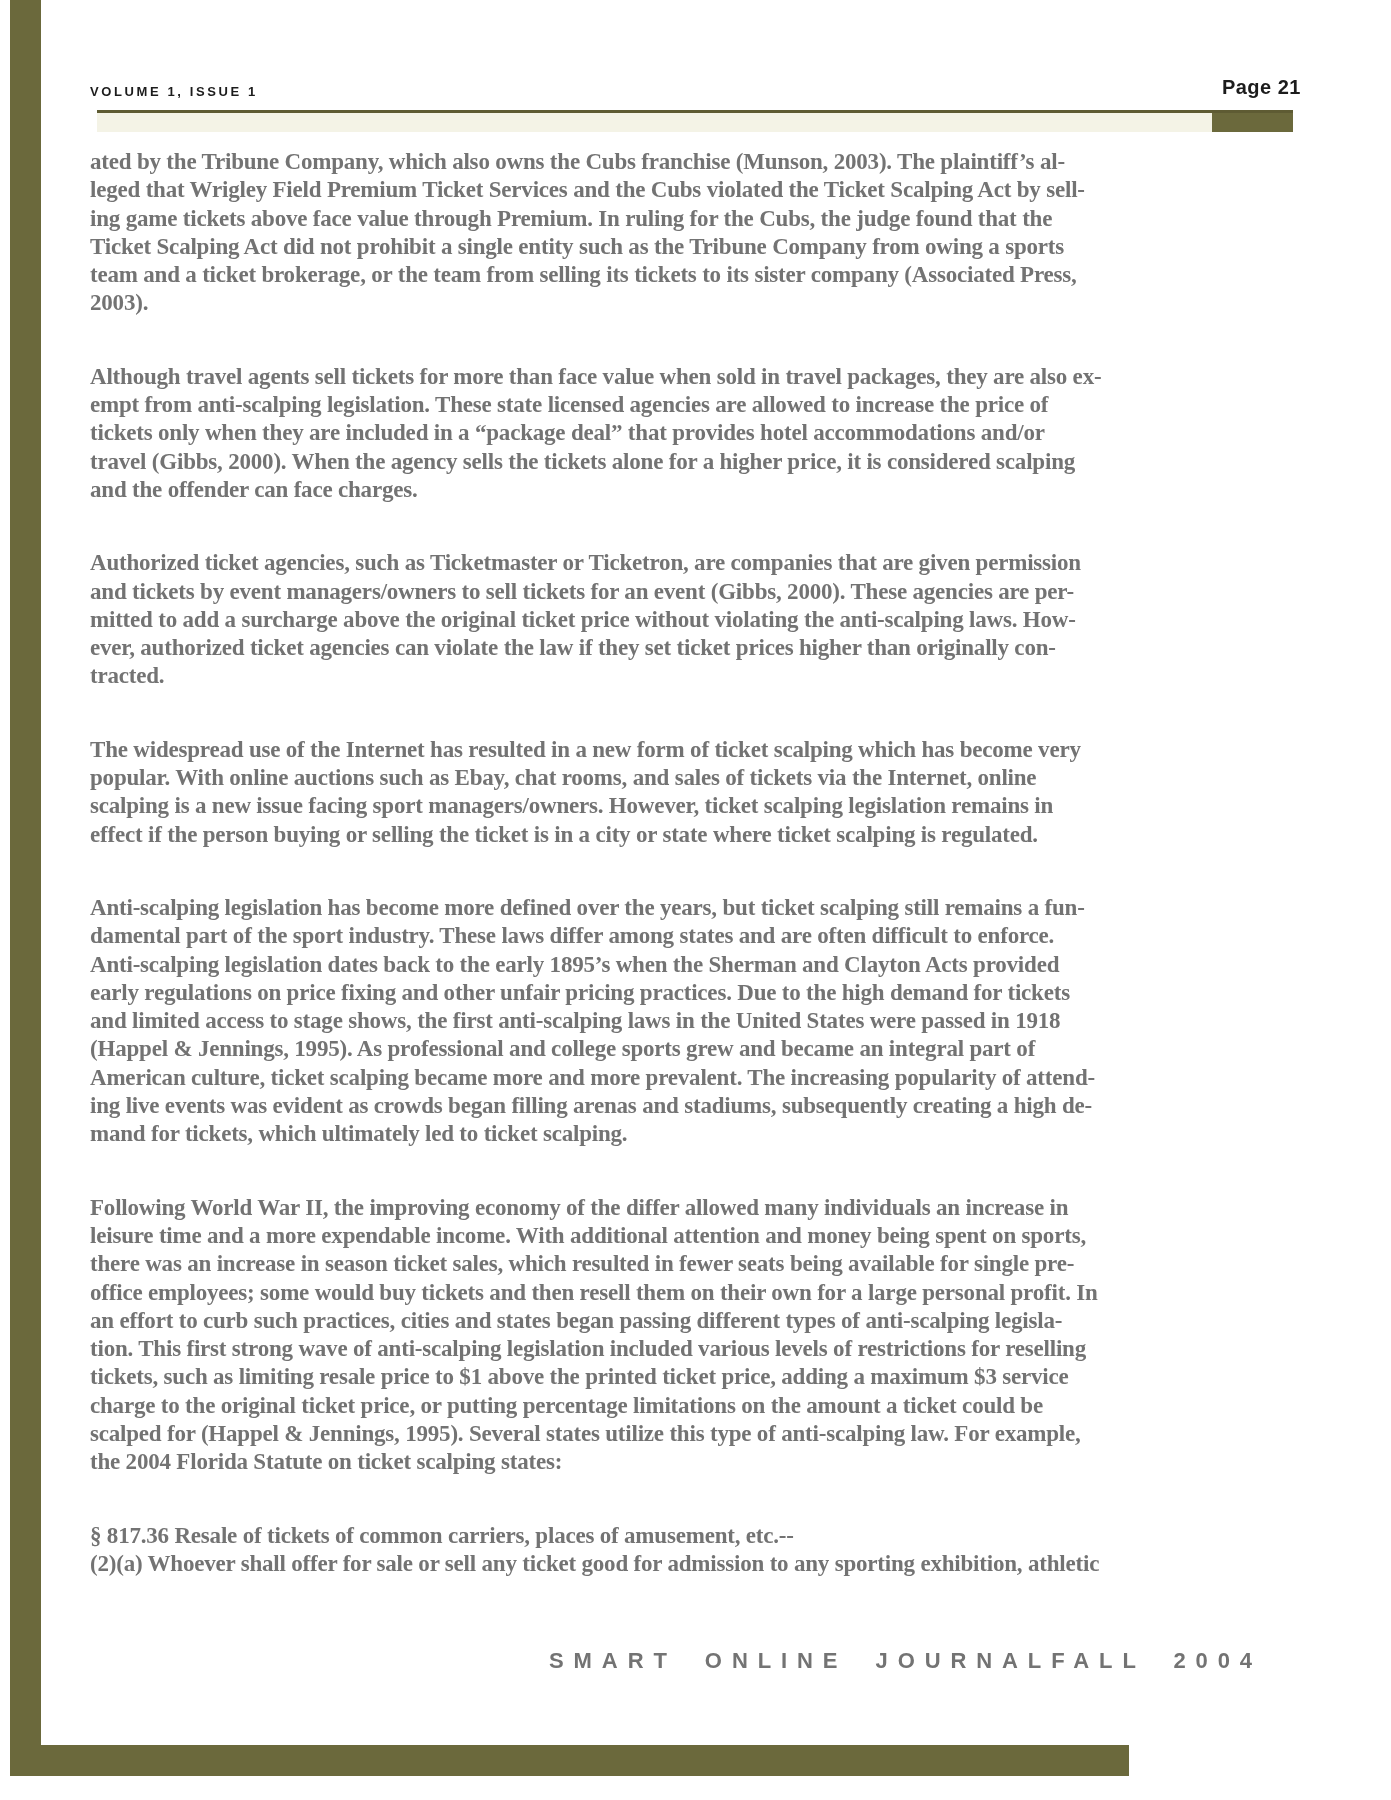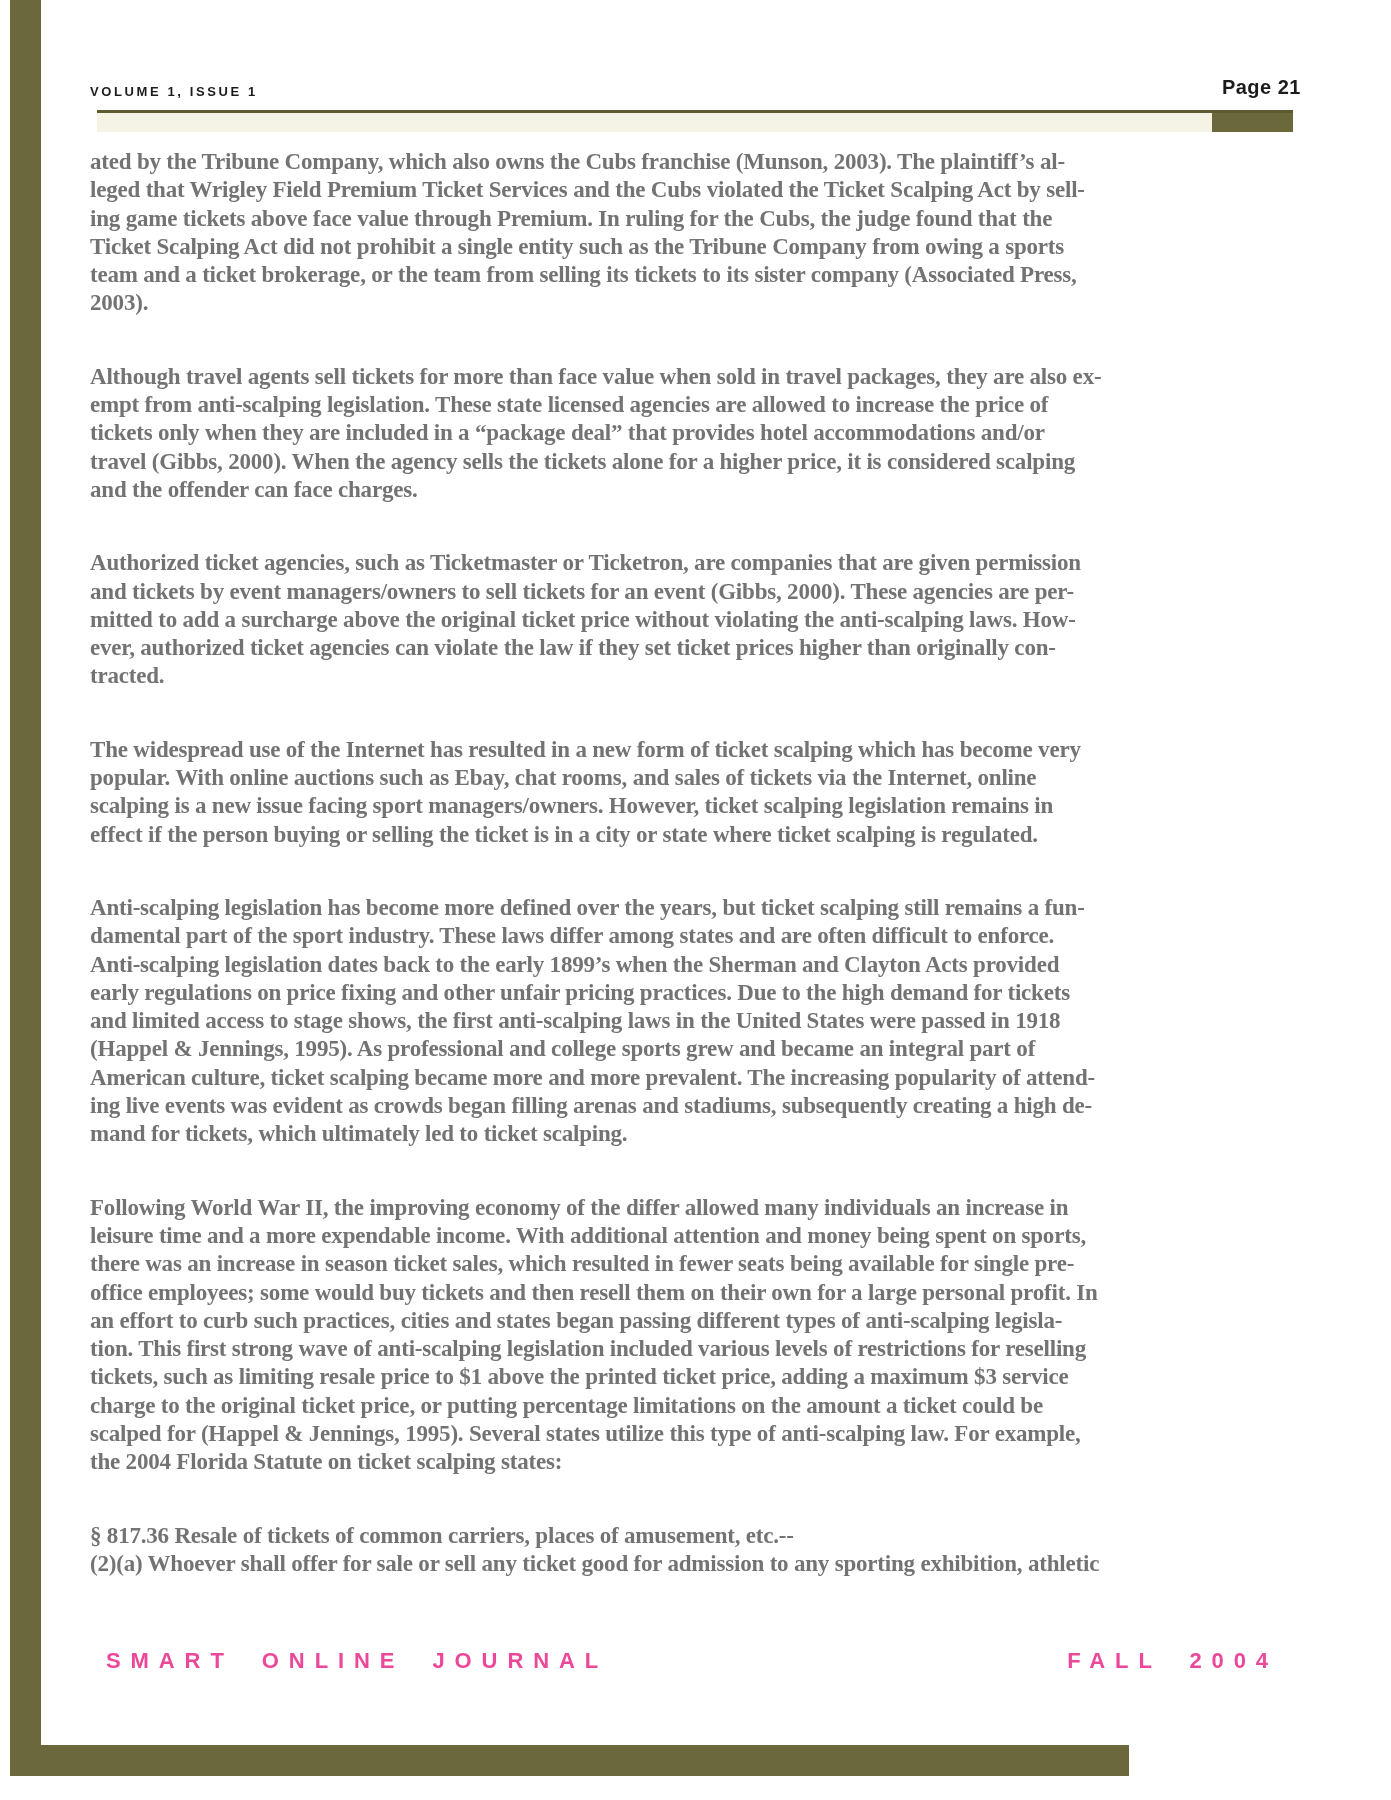--- a/index.html
+++ b/index.html
@@ -53,24 +53,24 @@
   }
   .paragraph { margin: 0 0 45px 0; }
   .text-line {
     font-size: 23px; font-weight: bold;
     line-height: 28.3px;
     letter-spacing: -0.2px;
     white-space: nowrap;
   }
   
   .footer {
-    position: absolute; left: 106px; top: 1648px; width: 1172px;
-    display: flex; justify-content: space-between; align-items: baseline;
+    position: absolute; left: 90px; top: 1648px; width: 1172px;
+    display: flex; justify-content: flex-end; align-items: baseline;
     font-family: "Liberation Sans", sans-serif;
-    color: #ec4899;
+    color: #737373;
   }
   .footer-journal, .footer-issue {
     font-size: 22px; font-weight: bold;
     letter-spacing: 0.45em; word-spacing: 0.55em;
   }
 </style>
 </head>
 <body>
 
 <div class="left-bar"></div>
@@ -109,21 +109,21 @@
     </div>
     <div class="paragraph">
       <div class="text-line">The widespread use of the Internet has resulted in a new form of ticket scalping which has become very</div>
       <div class="text-line">popular. With online auctions such as Ebay, chat rooms, and sales of tickets via the Internet, online</div>
       <div class="text-line">scalping is a new issue facing sport managers/owners. However, ticket scalping legislation remains in</div>
       <div class="text-line">effect if the person buying or selling the ticket is in a city or state where ticket scalping is regulated.</div>
     </div>
     <div class="paragraph">
       <div class="text-line">Anti-scalping legislation has become more defined over the years, but ticket scalping still remains a fun-</div>
       <div class="text-line">damental part of the sport industry. These laws differ among states and are often difficult to enforce.</div>
-      <div class="text-line">Anti-scalping legislation dates back to the early 1899’s when the Sherman and Clayton Acts provided</div>
+      <div class="text-line">Anti-scalping legislation dates back to the early 1895’s when the Sherman and Clayton Acts provided</div>
       <div class="text-line">early regulations on price fixing and other unfair pricing practices. Due to the high demand for tickets</div>
       <div class="text-line">and limited access to stage shows, the first anti-scalping laws in the United States were passed in 1918</div>
       <div class="text-line">(Happel &amp; Jennings, 1995). As professional and college sports grew and became an integral part of</div>
       <div class="text-line">American culture, ticket scalping became more and more prevalent. The increasing popularity of attend-</div>
       <div class="text-line">ing live events was evident as crowds began filling arenas and stadiums, subsequently creating a high de-</div>
       <div class="text-line">mand for tickets, which ultimately led to ticket scalping.</div>
     </div>
     <div class="paragraph">
       <div class="text-line">Following World War II, the improving economy of the differ allowed many individuals an increase in</div>
       <div class="text-line">leisure time and a more expendable income. With additional attention and money being spent on sports,</div>

